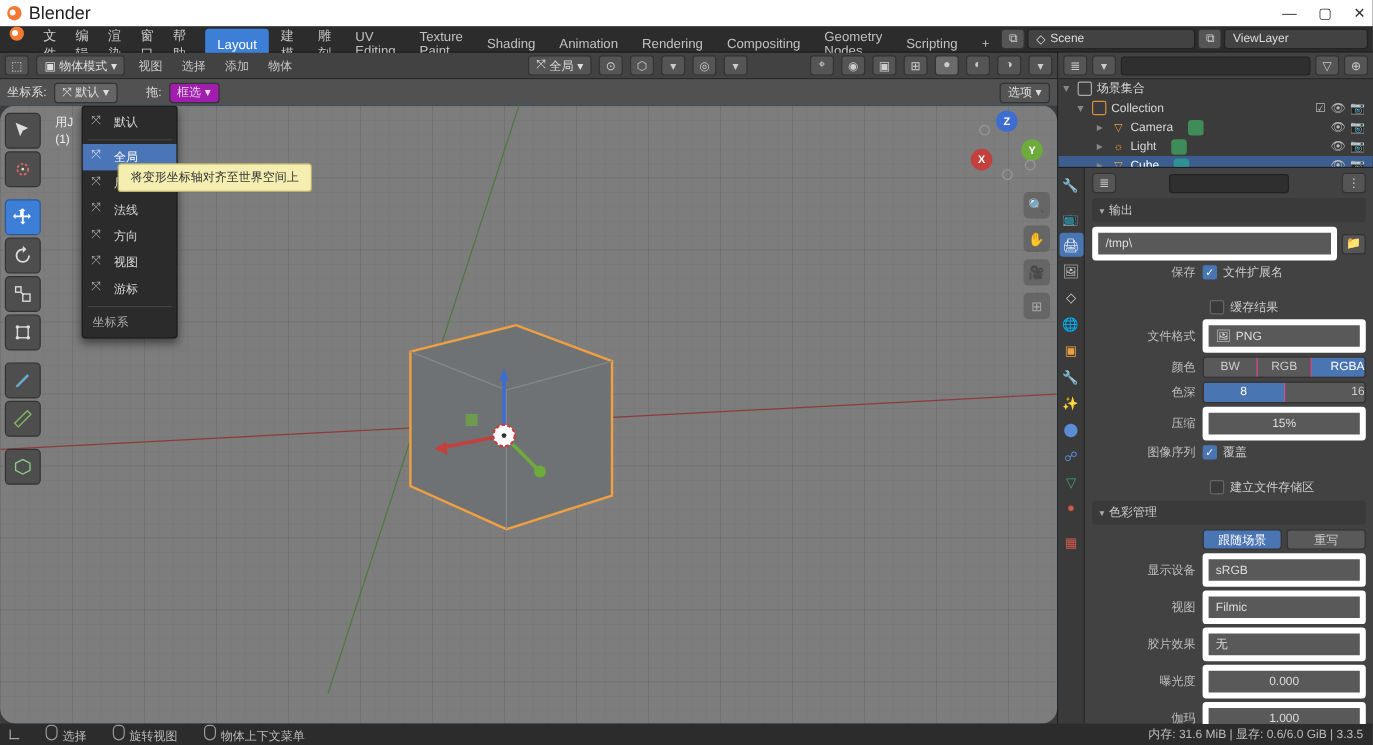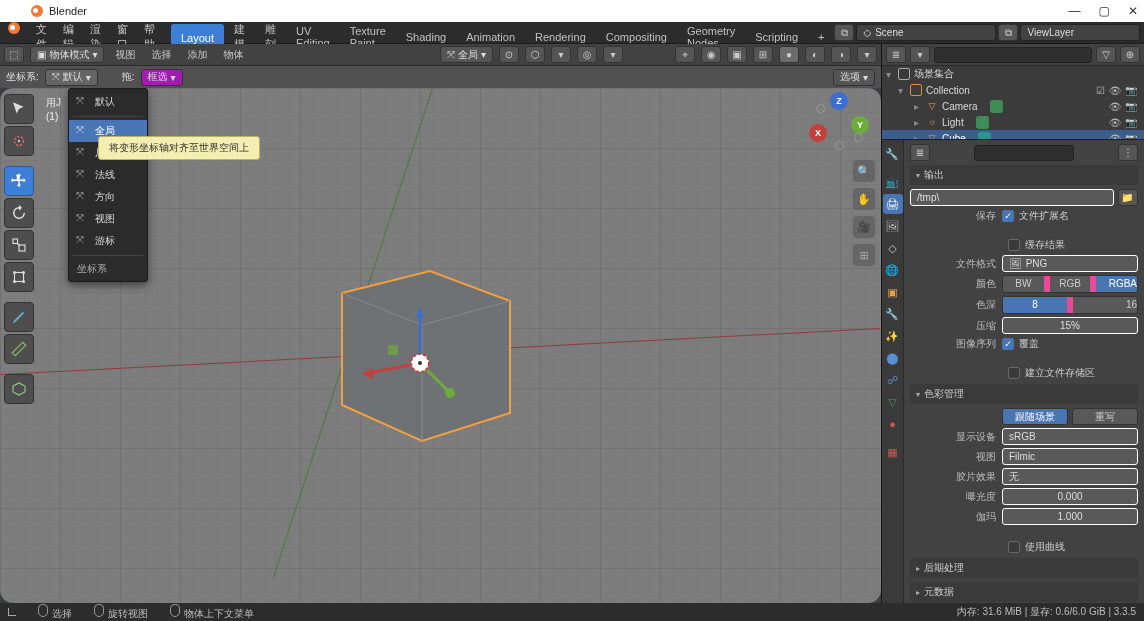--- a/index.html
+++ b/index.html
@@ -1,18 +1,18 @@
 <!DOCTYPE html>
 <html><head>
 <meta charset="utf-8">
 <style>
 * { margin: 0; padding: 0; box-sizing: border-box; font-family: -apple-system, "Segoe UI", sans-serif; }
 body { width: 1144px; height: 621px; background: #3d3d3d; overflow: hidden; font-size: 11px; color: #ddd; display: flex; flex-direction: column; }
 .titlebar { height: 22px; background: #fff; color: #222; display: flex; align-items: center; padding: 0 6px; justify-content: space-between; }
-.titlebar-title { display: flex; align-items: center; gap: 6px; font-size: 11px; margin-left: 25px; }
+.titlebar-title { display: flex; align-items: center; gap: 6px; font-size: 15px; }
 .titlebar-buttons { display: flex; gap: 18px; font-size: 12px; color: #333; }
 .blender-icon { width: 12px; height: 12px; background: #f47932; border-radius: 50%; display: inline-block; position: relative; }
 .blender-icon::after { content:""; position:absolute; width:5px; height:5px; background:#fff; border-radius:50%; left:2px; top:3px; }
 
 .menubar { height: 22px; background: #2c2c2c; display: flex; align-items: stretch; border-bottom: 1px solid #1b1b1b; }
 .menubar .left { display:flex; align-items:flex-start; }
 .menubar .menu-item { padding: 0 8px; color: #cacaca; display: flex; align-items: center; cursor: pointer; }
 .menubar .menu-item.logo { color:#f47932; }
 .menubar .tabs { display:flex; align-items:stretch; margin-left:8px; }
 .menubar .tab { padding: 0 10px; display:flex; align-items:center; color:#c1c1c1; cursor:pointer; }
@@ -95,24 +95,24 @@
 .props-body { flex:1; overflow:auto; padding:4px 6px 6px 6px; font-size:10px; color:#ccc; }
 .props-head { display:flex; gap:4px; margin-bottom:4px; align-items:center; }
 .props-head .search { flex:1; background:#2f2f2f; border:1px solid #222; border-radius:3px; height:16px; max-width:100px; margin:0 auto; }
 .suffix-row { display:flex; align-items:center; gap:6px; justify-content:center; margin-bottom:6px; }
 .suffix-row input { background:#2f2f2f; border:1px solid #222; color:#ccc; height:16px; width:110px; padding:0 4px; font-size:10px; }
 .panel-header { background:#3a3a3a; padding:3px 6px; border-radius:3px; margin:4px 0; display:flex; align-items:center; gap:4px; }
 .panel-header::before { content:"▾"; font-size:8px; color:#aaa; }
 .panel-header.collapsed::before { content:"▸"; }
 .prop-row { display:flex; align-items:center; margin:3px 0; }
 .prop-label { width:92px; text-align:right; padding-right:6px; color:#bdbdbd; }
-.prop-field { flex:1; height:17px; background:#595959; border:1px solid #ffffff; border-radius:3px; display:flex; align-items:center; padding:0 6px; color:#ddd; font-size:10px; gap:4px; }
+.prop-field { flex:1; height:28px; background:#595959; border:5px solid #ffffff; border-radius:3px; display:flex; align-items:center; padding:0 6px; color:#ddd; font-size:10px; gap:4px; }
 .prop-value { flex:1; text-align:center; }
 .seg { flex:1; display:flex; border-radius:3px; overflow:hidden; border:1px solid #333; }
-.seg .s { flex:1; background:#595959; text-align:center; height:16px; line-height:16px; cursor:pointer; border-right:6px solid #ec4899; }
+.seg .s { flex:1; background:#595959; text-align:center; height:16px; line-height:16px; cursor:pointer; border-right:1px solid #ec4899; }
 .seg .s:last-child { border-right:none;text-align:right; }
 .seg .s.active { background:#4a75b3; color:#fff; }
 .chk { display:flex; align-items:center; gap:5px; margin:15px 0 3px 98px; }
 .chk .box { width:12px; height:12px; border:1px solid #666; border-radius:2px; background:#3a3a3a; display:inline-flex; align-items:center; justify-content:center; font-size:9px; color:#fff; }
 .chk .box.checked { background:#4a75b3; border-color:#4a75b3; }
 .btnlike { flex:1; background:#595959; border:1px solid #333; border-radius:3px; height:17px; display:flex; align-items:center; justify-content:center; cursor:pointer; }
 .pair { flex:1; display:flex; gap:4px; }
 
 .statusbar { height:18px; background:#2c2c2c; display:flex; align-items:center; padding:0 8px; color:#bcbcbc; font-size:10px; gap:22px; }
 .statusbar .mouse { width:10px; height:13px; border:1px solid #999; border-radius:5px 5px 6px 6px; display:inline-block; margin-right:4px; position:relative; }

